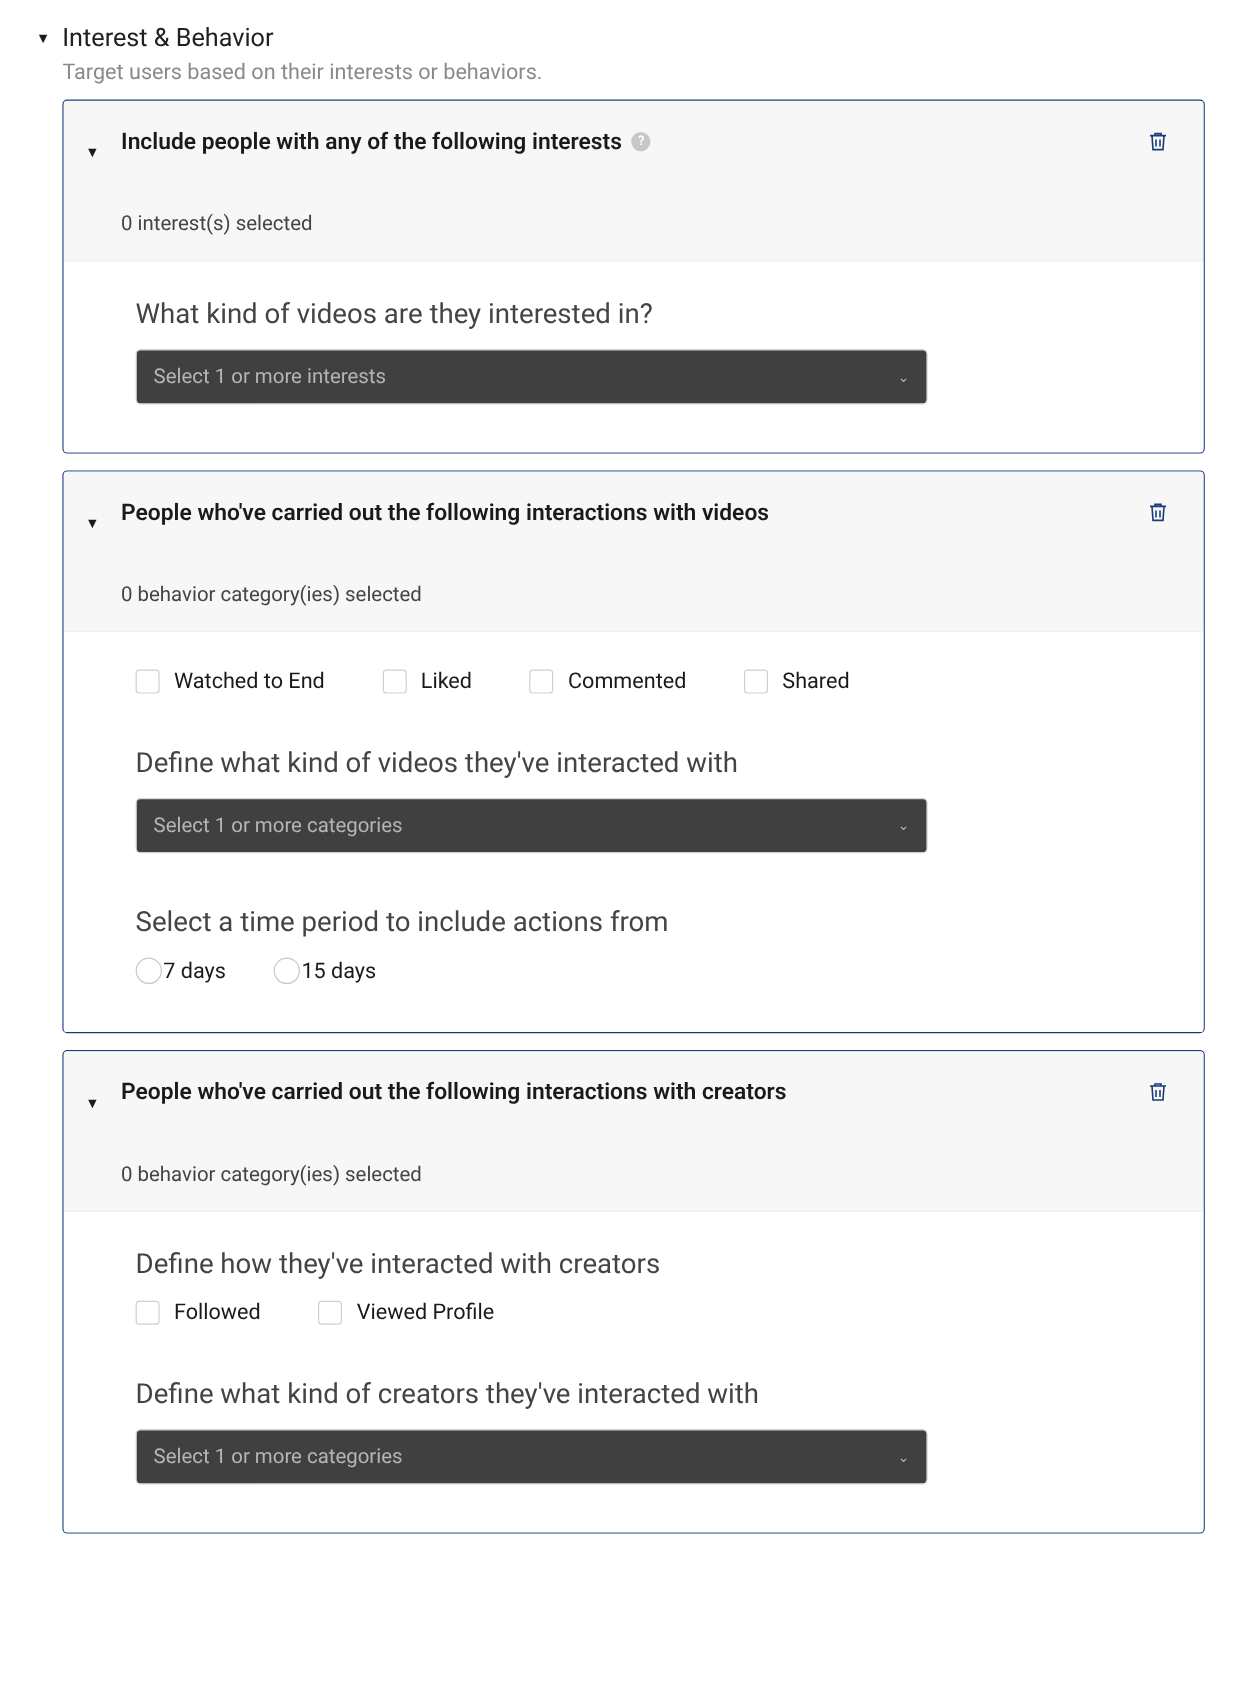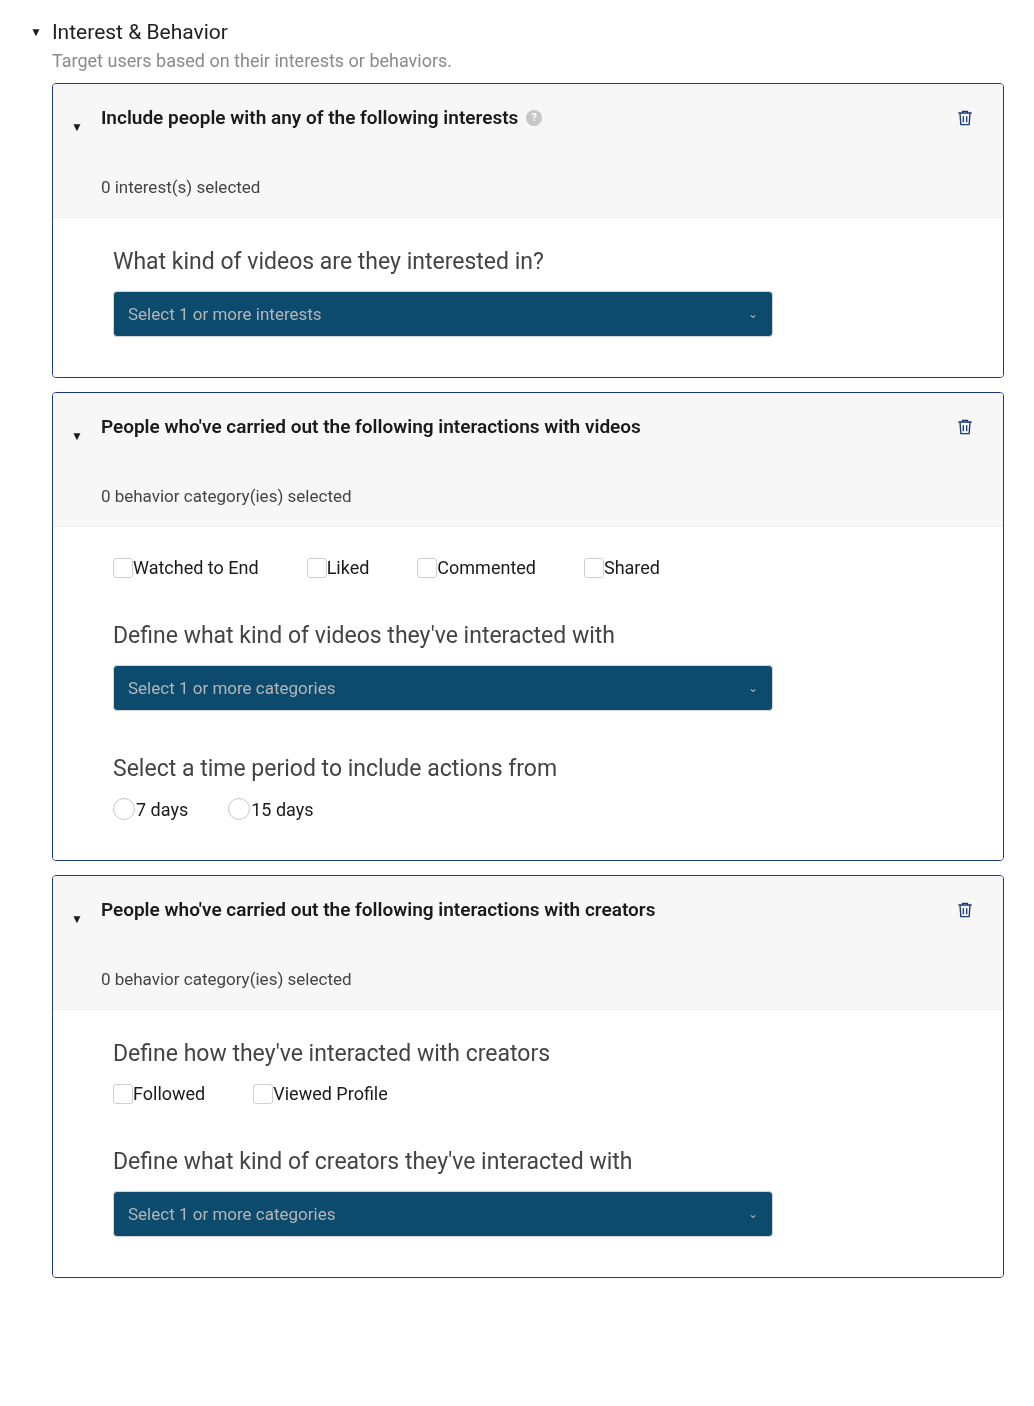--- a/index.html
+++ b/index.html
@@ -109,35 +109,36 @@
     max-width: 660px;
     border: 1px solid #d3d3d3;
     border-radius: 4px;
     padding: 12px 14px;
     font-size: 17px;
     color: #b5b5b5;
     display: flex;
     align-items: center;
     justify-content: space-between;
     cursor: pointer;
-    background: #0c4a6e;
+    background: #404040;
   }
   .select-box .chev {
     color: #b0b0b0;
     font-size: 12px;
   }
   .checkbox-row {
     display: flex;
     flex-wrap: wrap;
     gap: 48px;
     margin-bottom: 10px;
   }
   .checkbox-item {
     display: flex;
     align-items: center;
+    gap: 12px;
     font-size: 18px;
     color: #1a1a1a;
     cursor: pointer;
   }
   .checkbox-box {
     width: 20px;
     height: 20px;
     border: 1.5px solid #d0d0d0;
     border-radius: 3px;
     background: #fff;

